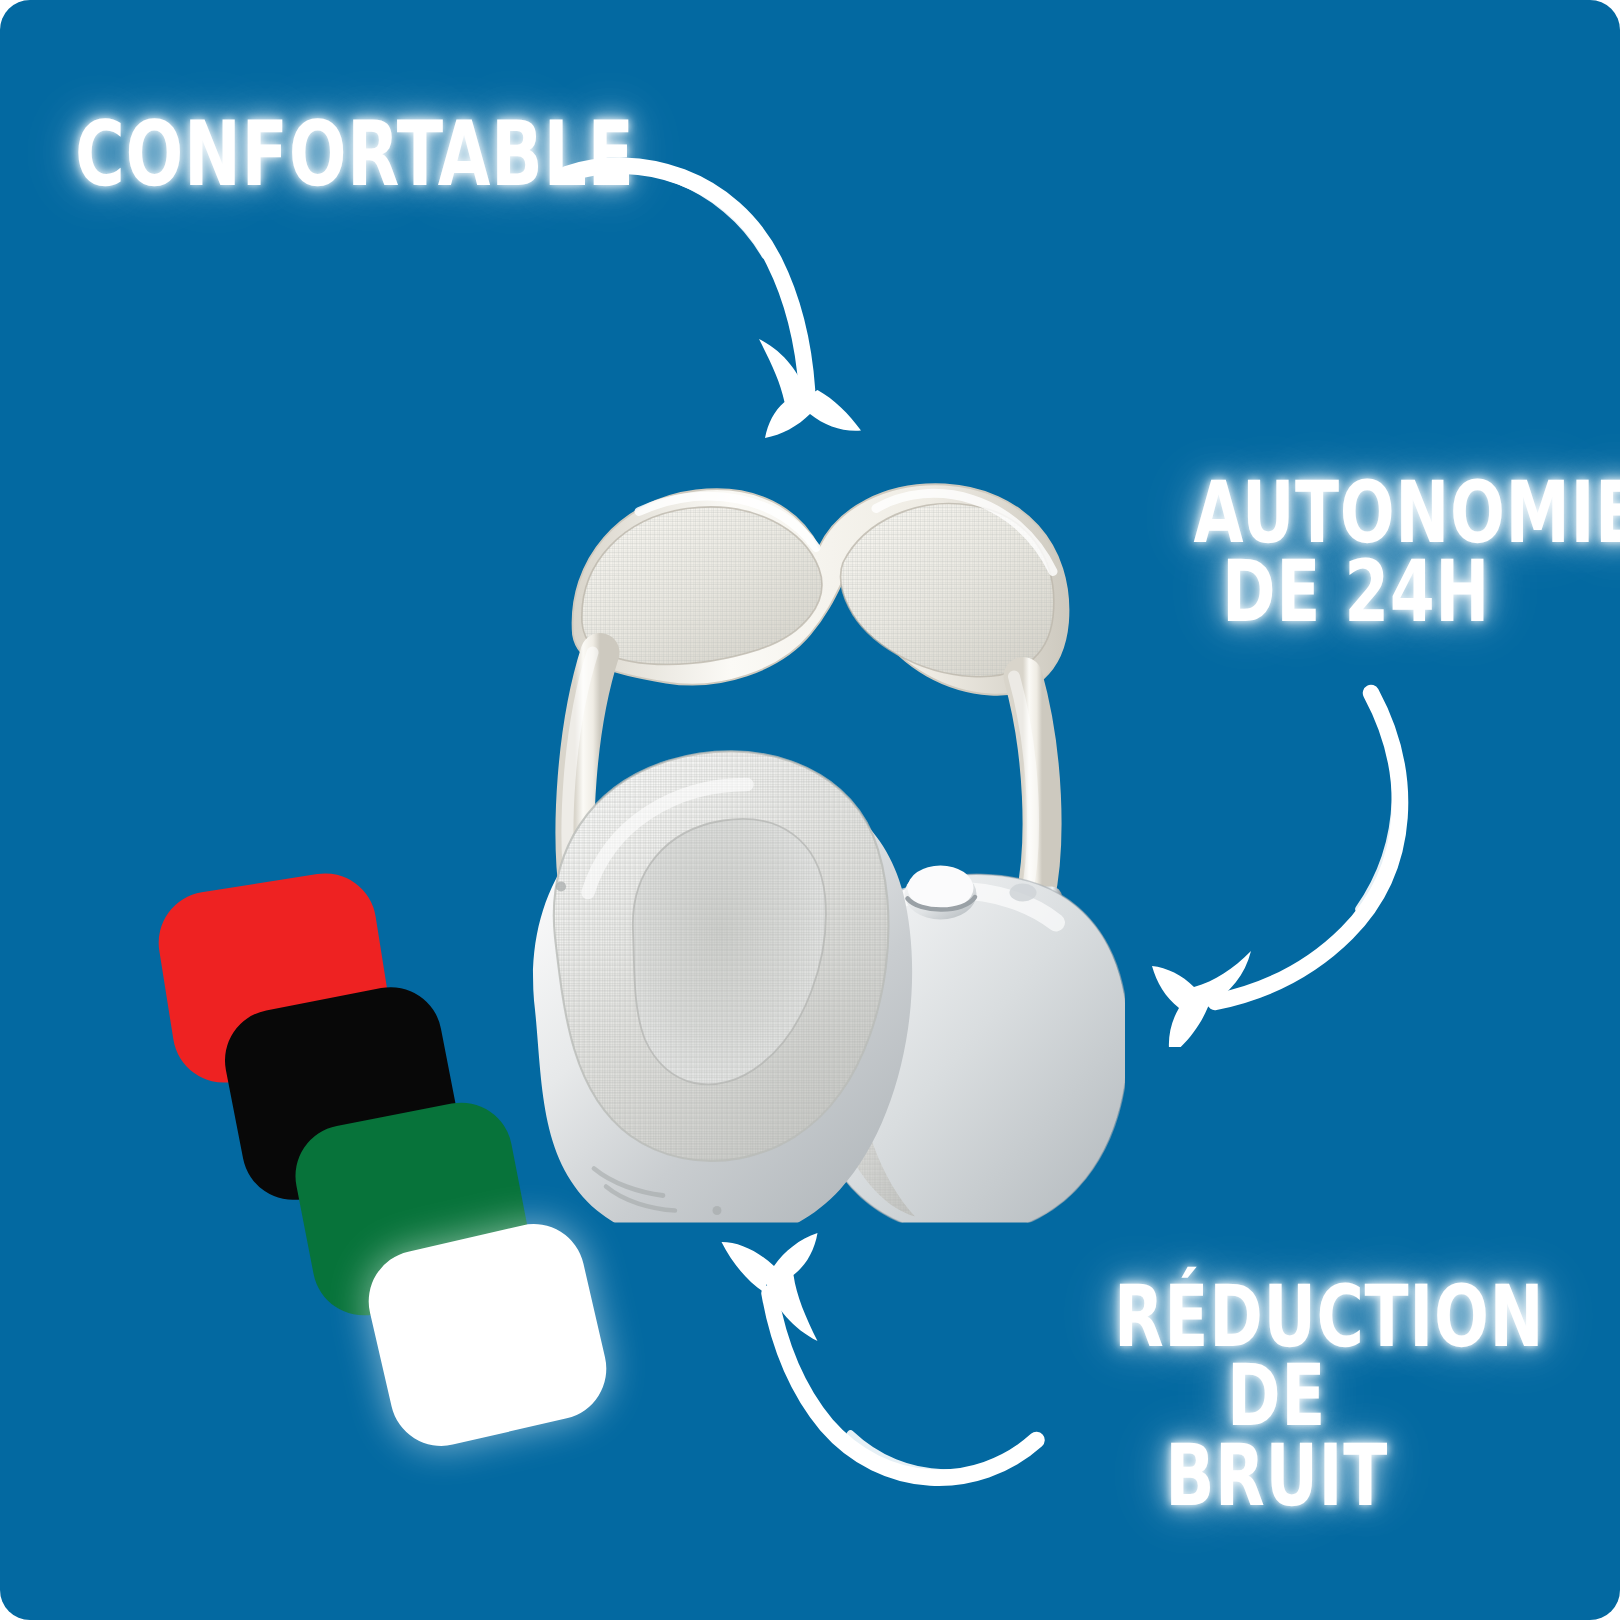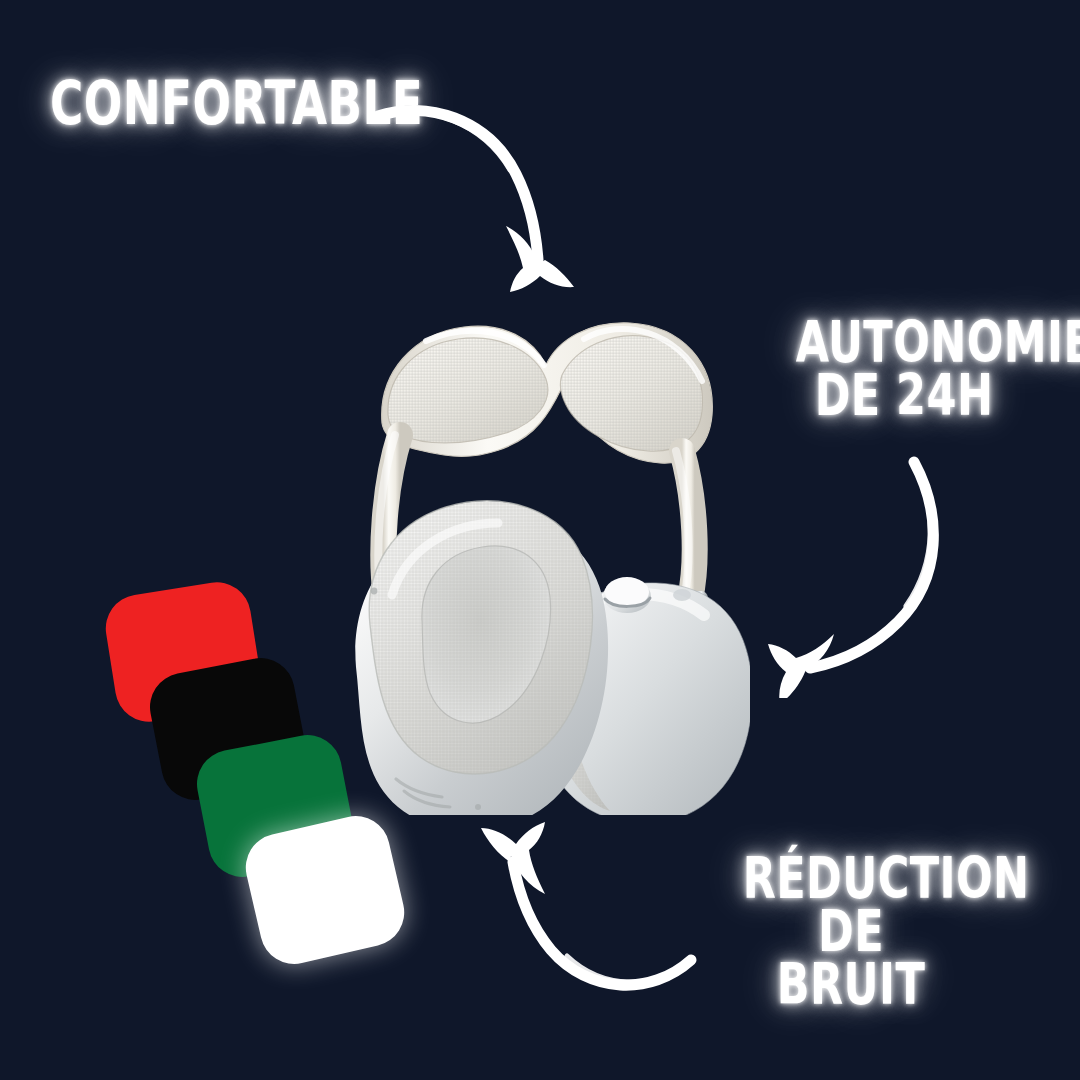--- a/index.html
+++ b/index.html
@@ -69,21 +69,21 @@
   svg{display:block;}
   .arrow-svg{position:absolute;}
   #arrow-top   {left:370px;top:78px;}
   #arrow-right {left:756px;top:448px;}
   #arrow-bottom{left:455px;top:800px;}
   #headphones  {position:absolute;left:330px;top:295px;}
 </style>
 </head>
 <body>
 
-<div id="poster" style="background: #0f172a;">
+<div id="poster" style="background: #0369a1; border-radius: 20px;">
 
   <div id="headphones">
     <svg width="420" height="520" viewBox="0 0 420 520" aria-hidden="true">
       <defs>
         <linearGradient id="gCupFront" x1="0.15" y1="0.05" x2="0.9" y2="1">
           <stop offset="0" stop-color="#fdfdfd"></stop>
           <stop offset="0.34" stop-color="#e7e9ea"></stop>
           <stop offset="0.62" stop-color="#c9cdd0"></stop>
           <stop offset="1" stop-color="#aeb4b8"></stop>
         </linearGradient>

